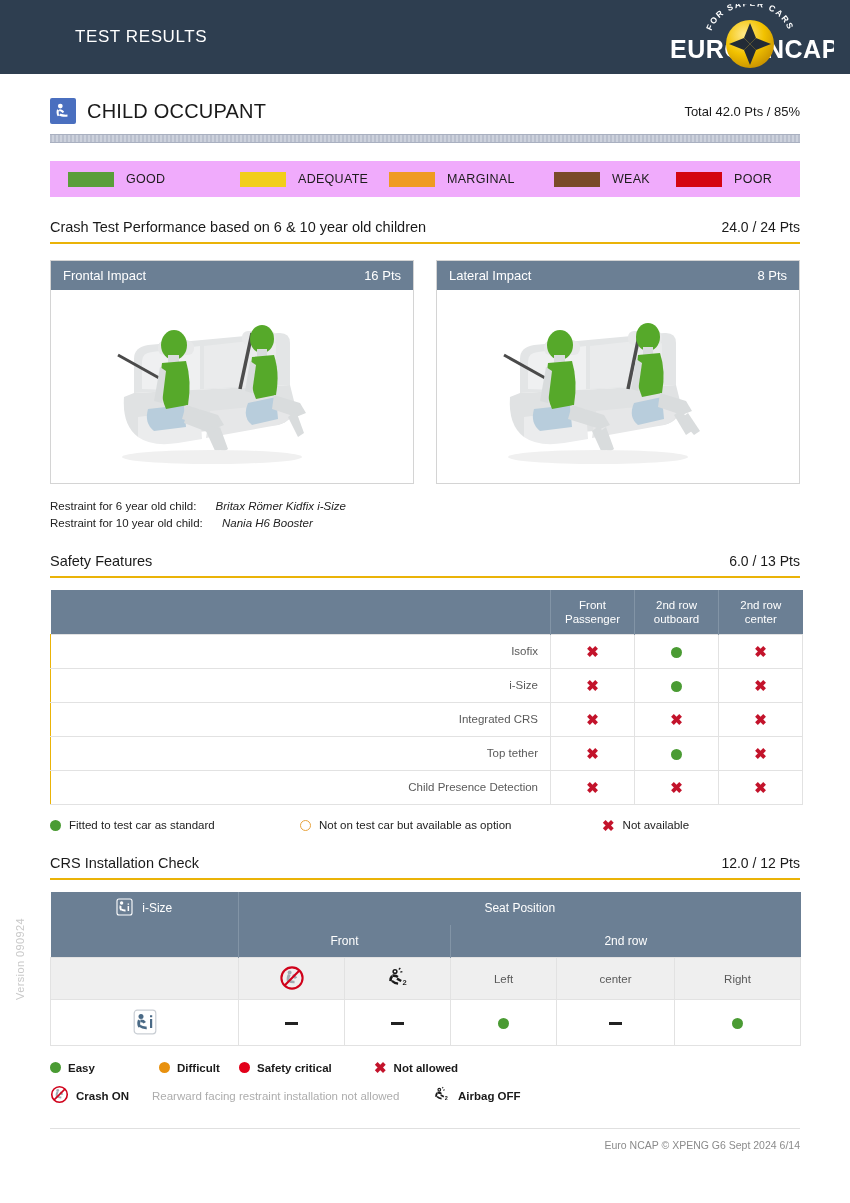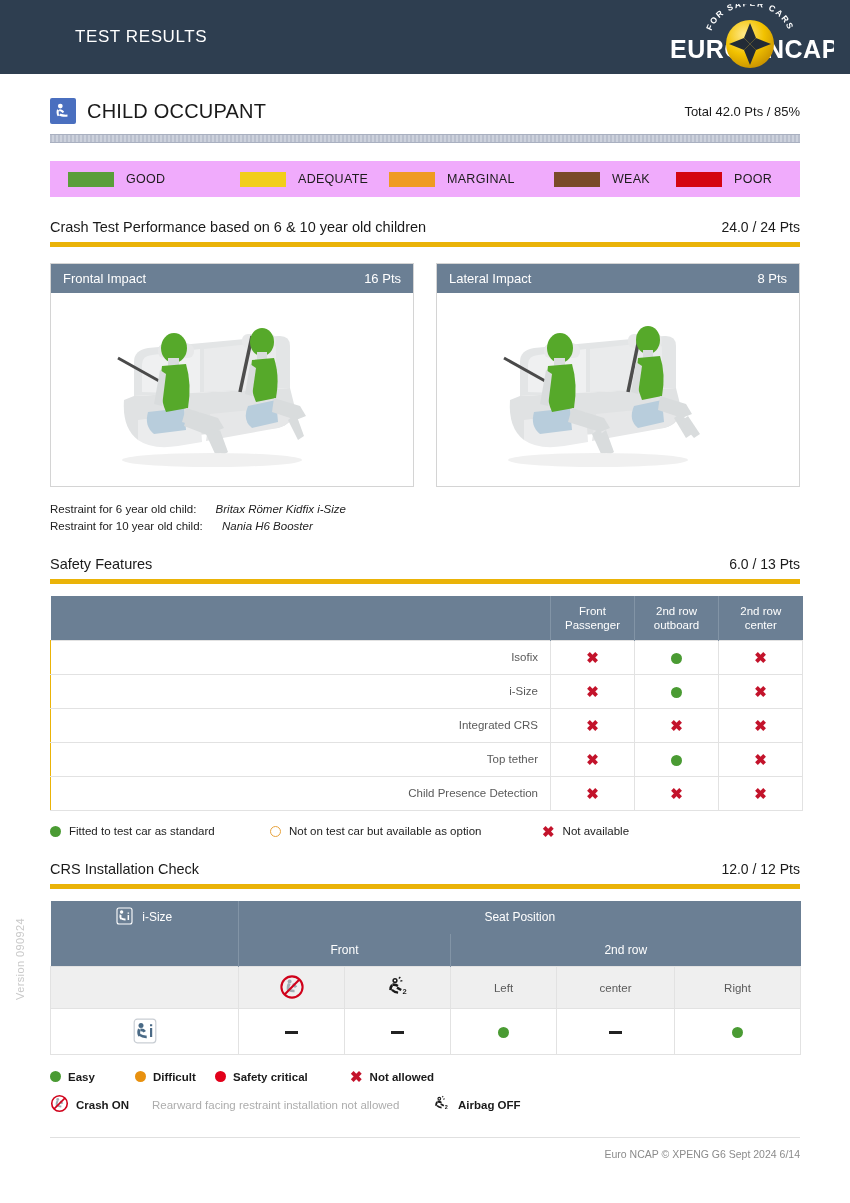--- a/index.html
+++ b/index.html
@@ -55,21 +55,21 @@
     display: flex; align-items: center; padding-left: 18px; gap: 0;
   }
   .rl-item { display: flex; align-items: center; }
   .rl-swatch { width: 46px; height: 15px; }
   .rl-label { font-size: 12.5px; color: #1c1c1c; margin-left: 12px; letter-spacing: .3px; }
 
   
   .sub-head {
     display: flex; justify-content: space-between; align-items: baseline;
     margin-top: 22px; padding-bottom: 7px;
-    border-bottom: 5px solid #eab308;
+    border-bottom: 2px solid #eab308;
   }
   .sub-head-title { font-size: 14.5px; color: #1a1a1a; }
   .sub-head-pts { font-size: 14px; color: #1a1a1a; }
 
   
   .impacts { display: flex; gap: 22px; margin-top: 16px; }
   .impact-card { flex: 1; border: 1px solid #d4d4d4; background: #fff; }
   .impact-bar {
     background: #6b7f94; color: #fff; height: 29px;
     display: flex; align-items: center; justify-content: space-between;
@@ -102,21 +102,21 @@
 
   .mark-cross { color: #c3132b; font-size: 15px; font-weight: bold; line-height: 1; }
   .dot { display: inline-block; width: 11px; height: 11px; border-radius: 50%; vertical-align: middle; }
   .dot-green { background: #4a9b33; }
   .dot-orange-outline { background: transparent; border: 1.6px solid #e8a33d; }
   .dot-orange { background: #e8910f; }
   .dot-red { background: #e2001a; }
   .dash { display:inline-block; width: 13px; height: 3px; background: #222; vertical-align: middle; }
 
   
-  .avail-legend { display: flex; align-items: center; margin-top: 13px; font-size: 11.5px; color: #222; }
+  .avail-legend { display: flex; align-items: center; margin-top: 13px; font-size: 11.5px; color: #222; gap: 30px; }
   .avail-item { display: flex; align-items: center; gap: 8px; }
 
   
   .crs-table { margin-top: 12px; table-layout: fixed; }
   .crs-table th {
     background: #6b7f94; color: #fff; font-weight: 400; font-size: 12px;
     height: 33px; vertical-align: middle; border-right: 1px solid #8294a6;
   }
   .crs-table th.no-border { border-right: none; }
   .crs-table td {
@@ -501,21 +501,21 @@
           <td><span class="dash"></span></td>
           <td><span class="dot dot-green"></span></td>
           <td><span class="dash"></span></td>
           <td><span class="dot dot-green"></span></td>
         </tr>
       </tbody>
     </table>
 
     <div class="bot-legend">
       <div class="bl-row">
-        <div class="bl-item" style="width:85px">
+        <div class="bl-item" style="width:109px">
           <span class="dot dot-green"></span>
           <span class="bl-bold">Easy</span>
         </div>
         <div class="bl-item" style="width:80px">
           <span class="dot dot-orange"></span>
           <span class="bl-bold">Difficult</span>
         </div>
         <div class="bl-item" style="width:135px">
           <span class="dot dot-red"></span>
           <span class="bl-bold">Safety critical</span>

